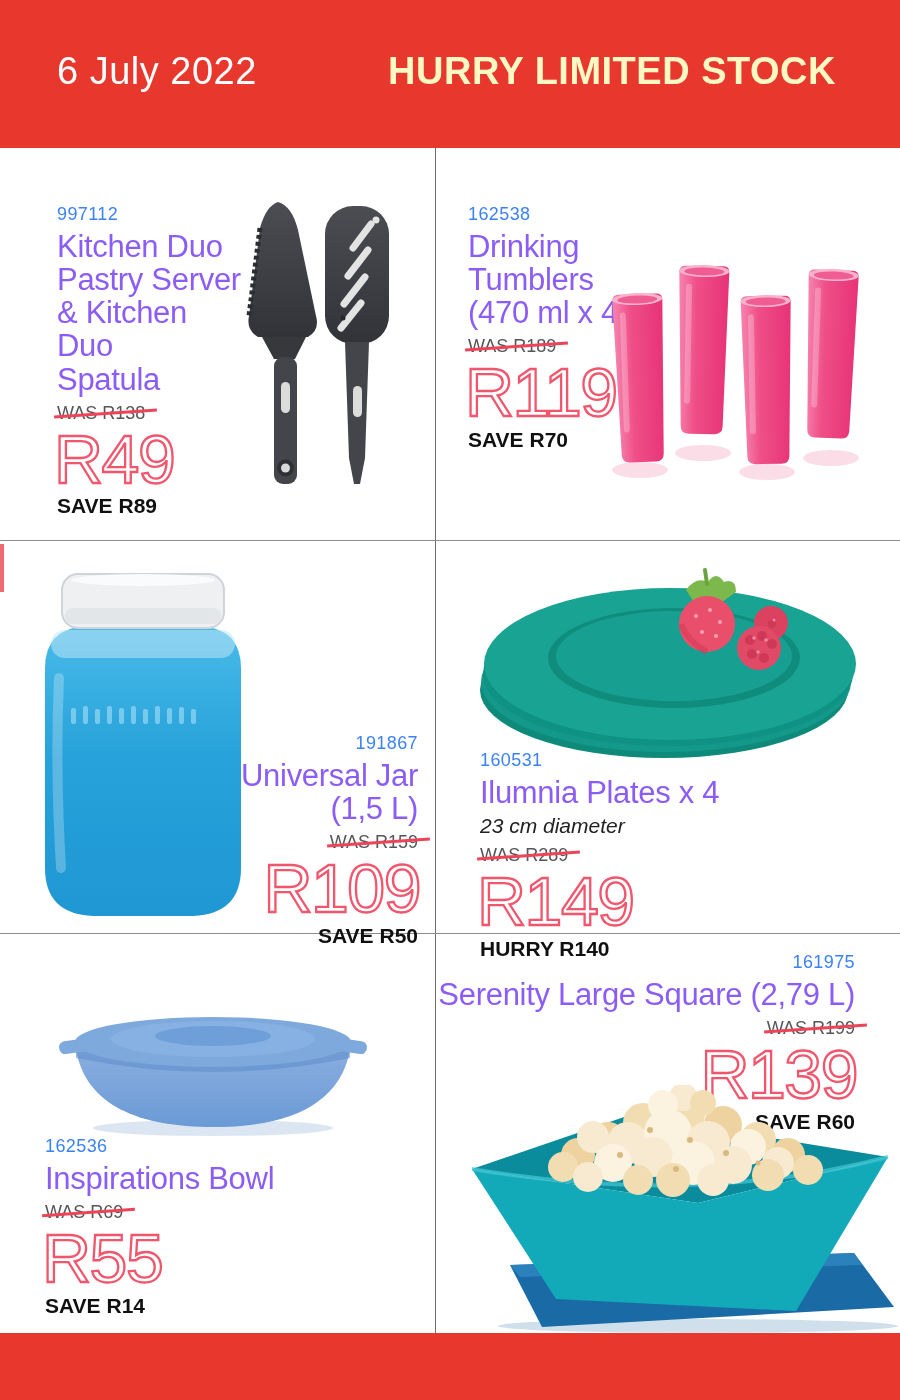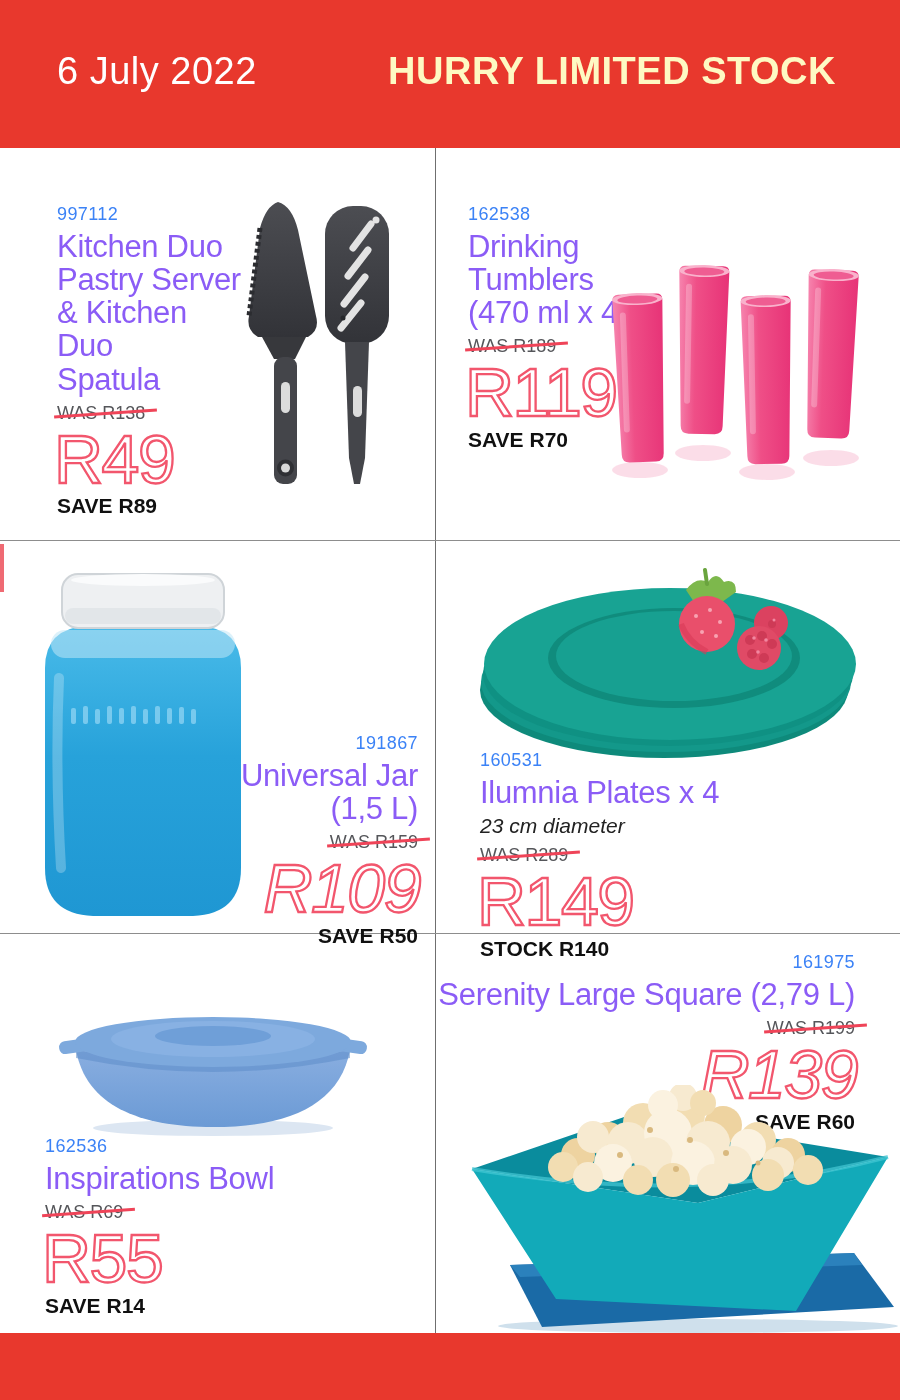--- a/index.html
+++ b/index.html
@@ -21,21 +21,21 @@
   .tblock.right{text-align:right;}
   .code{font-size:18px;color:#3b82f6;letter-spacing:0.4px;margin-bottom:5px;}
   .pname{font-size:31px;color:#8b5cf6;letter-spacing:-0.3px;line-height:1.07;white-space:pre-line;}
   .psub{font-size:21px;font-style:italic;color:#222;margin-top:5px;}
   .was{display:inline-block;position:relative;font-size:18px;color:#55565a;margin-top:7px;}
   .was::after{content:"";position:absolute;left:-3px;right:-12px;top:42%;height:2.5px;background:#ef4458;transform:rotate(-4deg);}
   .price{
     font-size:68px;line-height:0.95;letter-spacing:-1.5px;margin:3px 0 3px -3px;
     color:#f2566d;-webkit-text-fill-color:transparent;-webkit-text-stroke:2.3px #f2566d;
   }
-  .tblock.right .price{margin:3px -2px 3px 0;font-style:italic;}
+  .tblock.right .price{margin:3px -2px 3px 0;}
   .save{font-size:21px;font-weight:700;color:#101010;}
   .pimg{position:absolute;}
 </style>
 </head>
 <body>
 
 <div class="page">
 
   <div class="bar top">
     <div class="date">6 July 2022</div>
@@ -214,21 +214,21 @@
           <circle cx="296" cy="52" r="1.5"></circle>
         </g>
     </g>
   </svg>
   <div class="tblock" style="left:480px;top:730px;width:310px;margin-top:20px;">
     <div class="code">160531</div>
     <div class="pname">Ilumnia Plates x 4</div>
     <div class="psub">23 cm diameter</div>
     <div class="was">WAS R289</div>
     <div class="price">R149</div>
-    <div class="save">STOCK R140</div>
+    <div class="save">HURRY R140</div>
   </div>
 
   <svg class="pimg" style="left:58px;top:1000px;" width="310" height="140" viewBox="0 0 310 140">
     <defs>
       <linearGradient id="gBowl" x1="0" y1="0" x2="0" y2="1">
         <stop offset="0" stop-color="#89aee0"></stop>
           <stop offset="1" stop-color="#6b9ad5"></stop>
       </linearGradient>
     </defs>
     <ellipse cx="155" cy="128" rx="120" ry="8" fill="#dce6f2"></ellipse>

